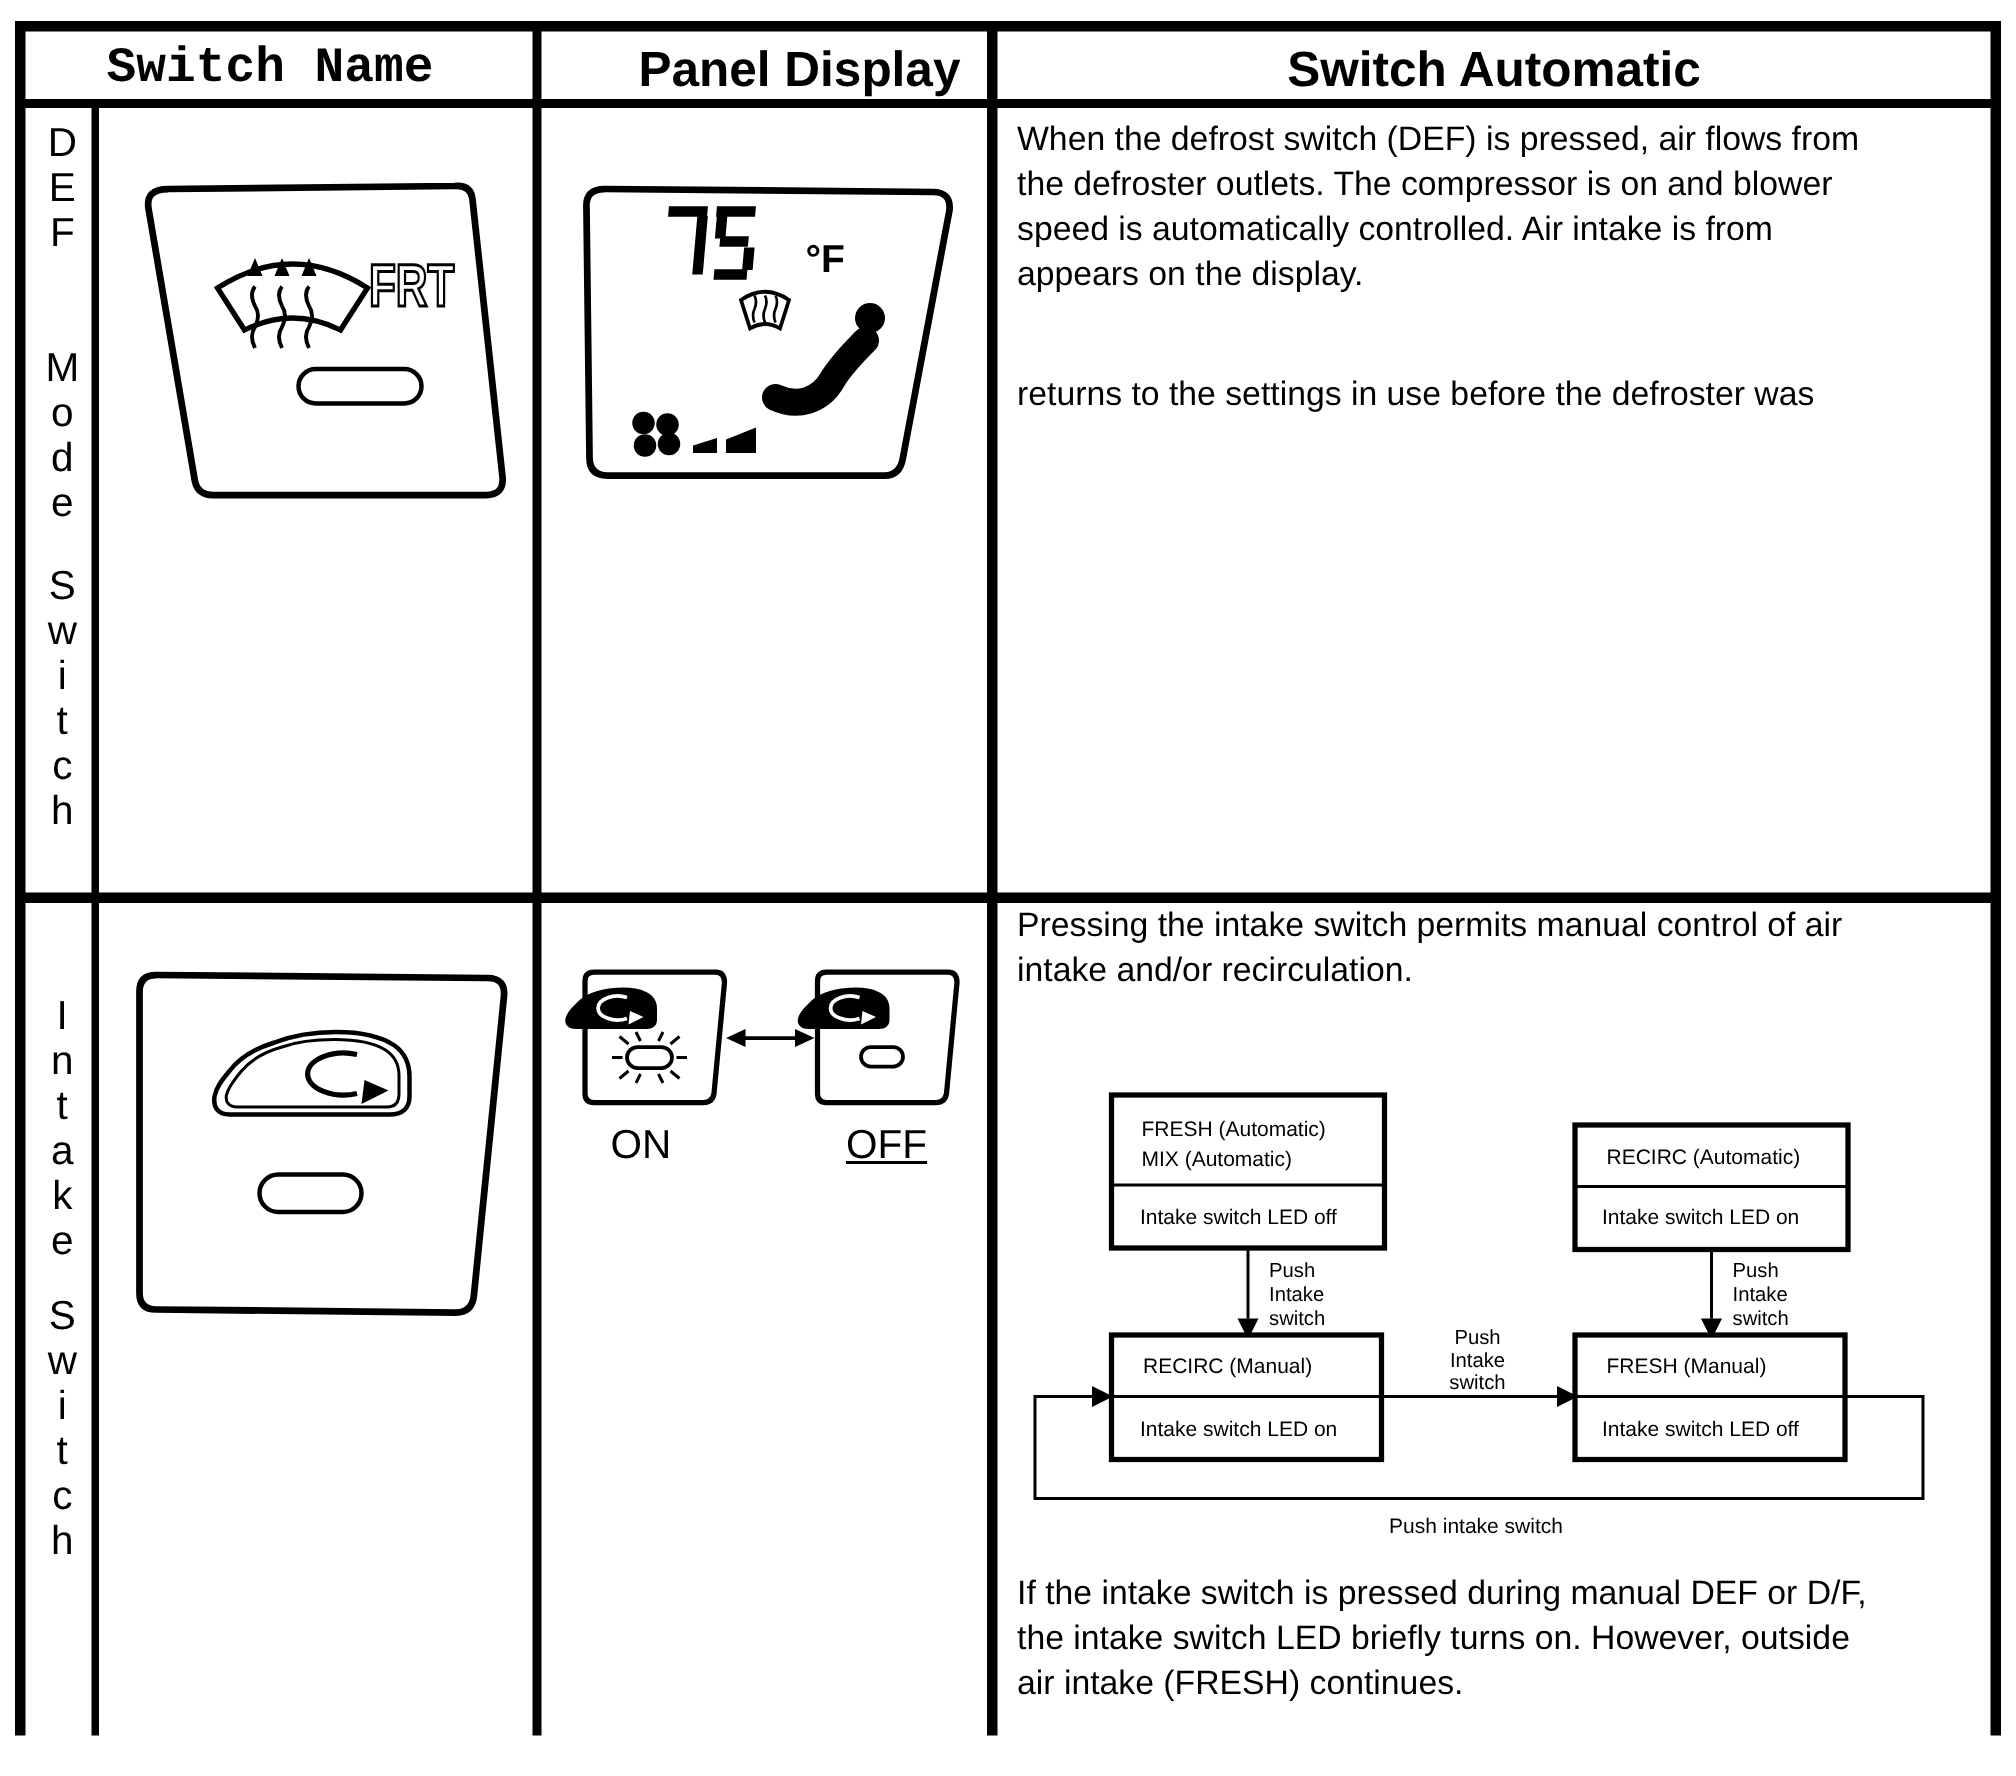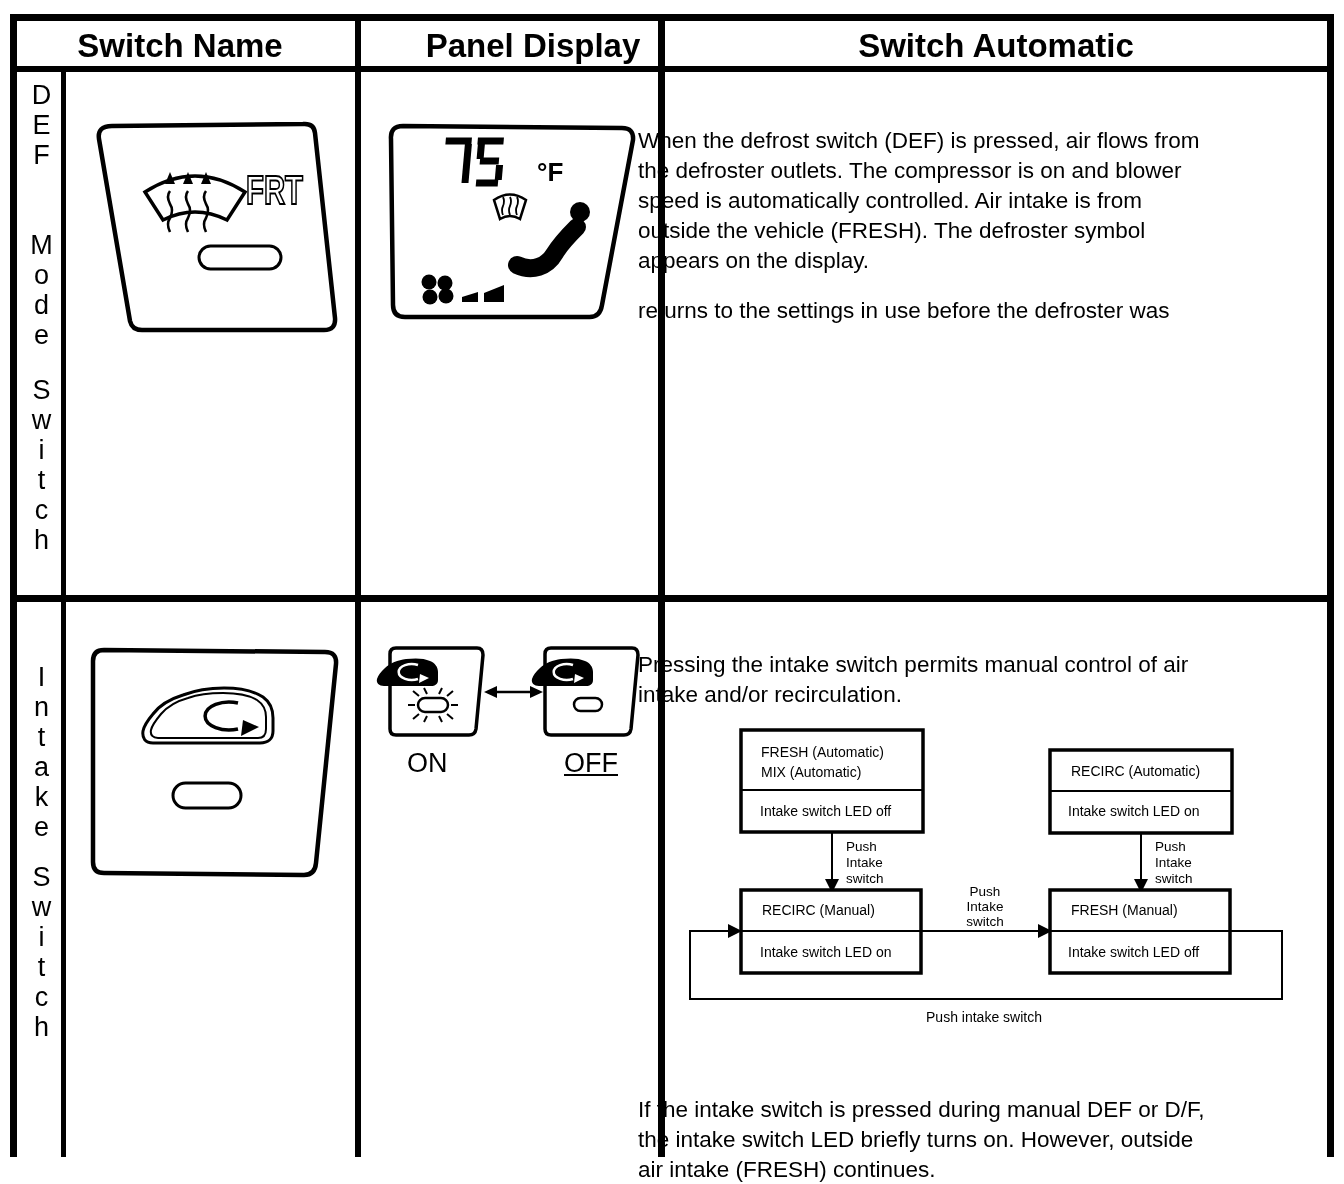--- a/index.html
+++ b/index.html
@@ -3,40 +3,40 @@
 <meta charset="utf-8">
 <style>
   html,body{margin:0;padding:0;background:#fff;}
   #page{position:relative;width:1344px;height:1184px;background:#fff;overflow:hidden;
         font-family:"Liberation Sans", sans-serif;color:#000;}
   .line{position:absolute;background:#000;}
   .hdr{position:absolute;top:26px;height:40px;font-weight:bold;font-size:33px;
        text-align:center;line-height:40px;letter-spacing:0px;}
   .vword{position:absolute;left:20px;width:43px;text-align:center;
          font-size:27px;line-height:30px;}
-  .optext{position:absolute;left:638px;width:648px;font-size:22.5px;line-height:30px;margin-top:48px;}
+  .optext{position:absolute;left:678px;width:648px;font-size:22.5px;line-height:30px;}
   .panel-label{position:absolute;font-size:27px;line-height:28px;}
   svg{position:absolute;overflow:visible;}
   .ink{stroke:#000;fill:none;}
 </style>
 </head>
 <body>
 
 <div id="page">
 
   <div class="line" style="left:10px;top:14px;width:1324px;height:7px;"></div>
   <div class="line" style="left:10px;top:14px;width:7px;height:1143px;"></div>
   <div class="line" style="left:1327px;top:14px;width:7px;height:1143px;"></div>
   <div class="line" style="left:10px;top:66px;width:1324px;height:6px;"></div>
   <div class="line" style="left:355px;top:14px;width:6px;height:1143px;"></div>
   <div class="line" style="left:658px;top:14px;width:7px;height:1143px;"></div>
   <div class="line" style="left:10px;top:595px;width:1324px;height:7px;"></div>
   <div class="line" style="left:61px;top:66px;width:5px;height:1091px;"></div>
 
-  <div class="hdr" style="left:17px;width:326px;">Switch Name</div>
+  <div class="hdr" style="left:17px;width:326px;font-family:Liberation Mono, monospace;">Switch Name</div>
   <div class="hdr" style="left:372px;width:272px;margin-left:25px;">Panel Display</div>
   <div class="hdr" style="left:665px;width:662px;">Switch Automatic</div>
 
   <div class="vword" style="top:80px;">
       <div>D</div>
       <div>E</div>
       <div>F</div>
     </div>
   <div class="vword" style="top:230px;">
       <div>M</div>
@@ -105,21 +105,20 @@
     <g fill="#000">
       <polygon points="462,302 478,302 478,292 462,297"></polygon>
       <polygon points="484,302 504,302 504,285 484,293"></polygon>
     </g>
   </svg>
 
   <div class="optext" style="top:78px;">
     <div>When the defrost switch (DEF) is pressed, air flows from</div>
     <div>the defroster outlets. The compressor is on and blower</div>
     <div>speed is automatically controlled. Air intake is from</div>
-    <div>outside the vehicle (FRESH). The defroster symbol</div>
     <div>appears on the display.</div>
   </div>
   <div class="optext" style="top:248px;">
     <div>returns to the settings in use before the defroster was</div>
   </div>
 
   <div class="vword" style="top:662px;">
       <div>I</div>
       <div>n</div>
       <div>t</div>

